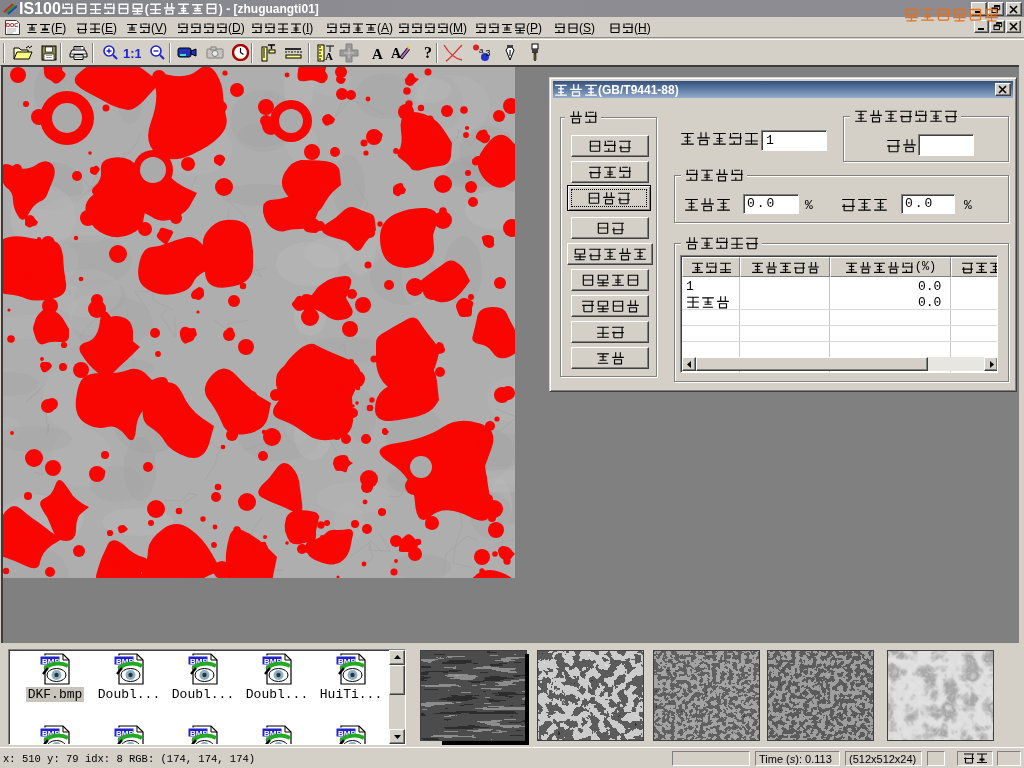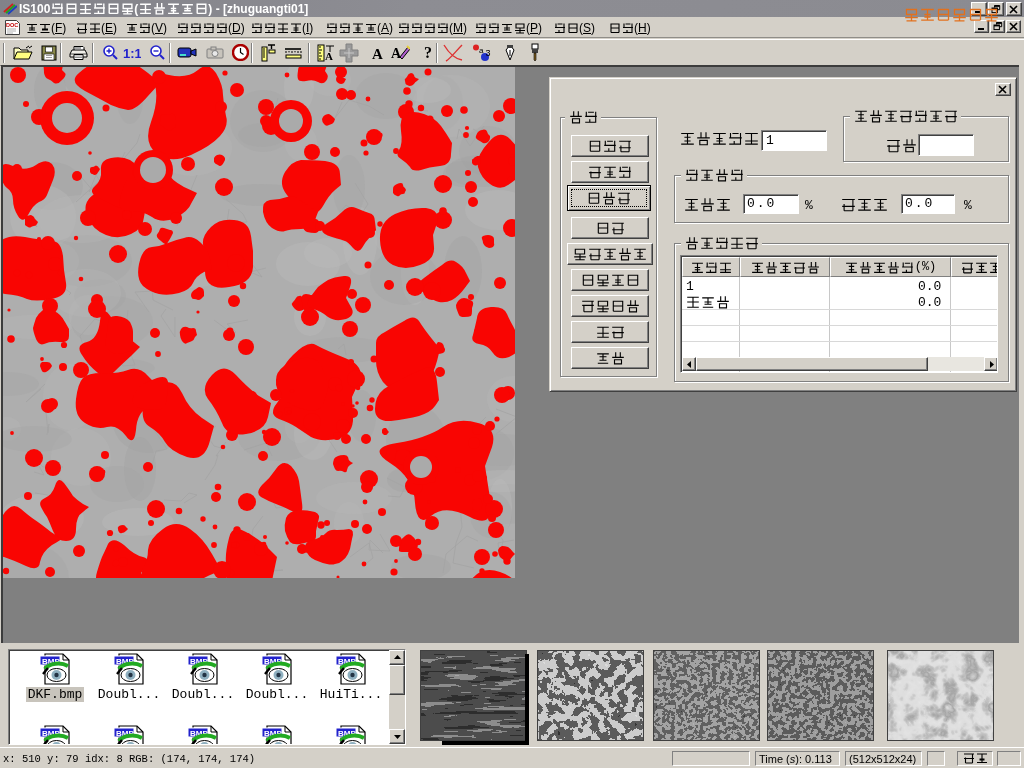--- a/index.html
+++ b/index.html
@@ -30,21 +30,21 @@
 .btn3d{position:absolute;background:#d4d0c8;border:1px solid;border-color:#fff #404040 #404040 #fff;
  box-shadow:inset -1px -1px 0 #808080;display:flex;align-items:center;justify-content:center;}
 .mono{font-family:"Liberation Mono",monospace;}
 </style></head><body>
 <div id="titlebar">
     <svg width="14" height="13" viewBox="0 0 14 13" style="margin:0 2px 0 3px;">
       <path d="M1 10L10 2" stroke="#d02020" stroke-width="2"></path>
       <path d="M3 11L12 3" stroke="#20a020" stroke-width="2"></path>
       <path d="M5 12L14 4" stroke="#2040c0" stroke-width="2"></path>
     </svg>
-    <span style="color:#fff;font-weight:bold;font-size:12px;letter-spacing:0;">IS100</span>
+    <span style="color:#fff;font-weight:bold;font-size:16px;letter-spacing:0;">IS100</span>
     <svg class="k" width="13" height="13" viewBox="0 0 13 13">
       <path d="M1.1 6.0L11.9 6.0M2.2 1.6L2.2 6.0M10.8 1.6L10.8 11.9M3.8 2.2L9.2 2.2M1.1 11.4L10.8 11.4M5.4 8.7L5.4 11.9" stroke="#fff" stroke-width="1.4" fill="none"></path>
     </svg>
     <svg class="k" width="13" height="13" viewBox="0 0 13 13">
       <path d="M2.2 1.6L2.2 11.4M10.8 1.6L10.8 11.4M2.2 2.2L10.8 2.2M2.2 11.4L10.8 11.4M2.2 6.5L10.8 6.5" stroke="#fff" stroke-width="1.4" fill="none"></path>
     </svg>
     <svg class="k" width="13" height="13" viewBox="0 0 13 13">
       <path d="M1.1 2.2L11.9 2.2M1.1 7.6L11.9 7.6M1.1 11.4L11.9 11.4M6.5 2.2L6.5 11.4" stroke="#fff" stroke-width="1.4" fill="none"></path>
     </svg>
     <svg class="k" width="13" height="13" viewBox="0 0 13 13">
@@ -840,20 +840,34 @@
     <circle cx="288" cy="54" r="21" fill="#f90502"></circle>
     <circle cx="288" cy="54" r="12" fill="#aaaaaa"></circle>
     <circle cx="150" cy="103" r="20" fill="#f90502"></circle>
     <circle cx="150" cy="103" r="13" fill="#aaaaaa"></circle>
     <circle cx="418" cy="400" r="18" fill="#f90502"></circle>
     <circle cx="418" cy="400" r="11" fill="#aaaaaa"></circle>
   </svg>
 <div class="abs" style="left:549px;top:77px;width:468px;height:315px;
  background:#d4d0c8;border:1px solid;border-color:#d4d0c8 #404040 #404040 #d4d0c8;
  box-shadow:inset 1px 1px 0 #fff,inset -1px -1px 0 #808080;z-index:10;">
+    <div class="abs" style="left:3px;top:3px;right:3px;height:17px;
+ background:linear-gradient(180deg,#31507c 0%,#6a86ac 60%,#96abc8 100%);
+ display:flex;align-items:center;">
+      <svg class="k" width="14" height="14" viewBox="0 0 14 14">
+        <path d="M1.2 2.3L12.8 2.3M1.2 12.2L12.8 12.2M4.1 5.8L9.9 5.8M4.1 9.3L9.9 9.3M7.0 2.3L7.0 12.2" stroke="#fff" stroke-width="1.3" fill="none"></path>
+      </svg>
+      <svg class="k" width="14" height="14" viewBox="0 0 14 14">
+        <path d="M4.7 1.2L4.7 5.8M1.2 6.4L12.8 6.4M3.5 8.8h7.0v4.1h-7.0zM9.3 1.2L9.3 5.8" stroke="#fff" stroke-width="1.3" fill="none"></path>
+      </svg>
+      <svg class="k" width="14" height="14" viewBox="0 0 14 14">
+        <path d="M1.2 2.3L12.8 2.3M1.2 12.2L12.8 12.2M4.1 5.8L9.9 5.8M4.1 9.3L9.9 9.3M7.0 2.3L7.0 12.2" stroke="#fff" stroke-width="1.3" fill="none"></path>
+      </svg>
+      <span style="color:#fff;font-weight:bold;font-size:12px;font-family:'Liberation Sans';">(GB/T9441-88)</span>
+    </div>
     <div class="wbtn" style="right:5px;top:5px;width:16px;height:13px;">
       <svg width="10" height="9" viewBox="0 0 10 9">
         <path d="M1 1l7 7M8 1L1 8" stroke="#000" stroke-width="1.6"></path>
       </svg>
     </div>
     <div class="group" style="left:10px;top:39px;width:97px;height:260px;"></div>
     <div class="glabel" style="left:15px;top:32px;">
       <svg class="k" width="14" height="14" viewBox="0 0 14 14">
         <path d="M4.7 1.2L4.7 5.8M1.2 6.4L12.8 6.4M3.5 8.8h7.0v4.1h-7.0zM9.3 1.2L9.3 5.8" stroke="#000" stroke-width="1.12" fill="none"></path>
       </svg>

